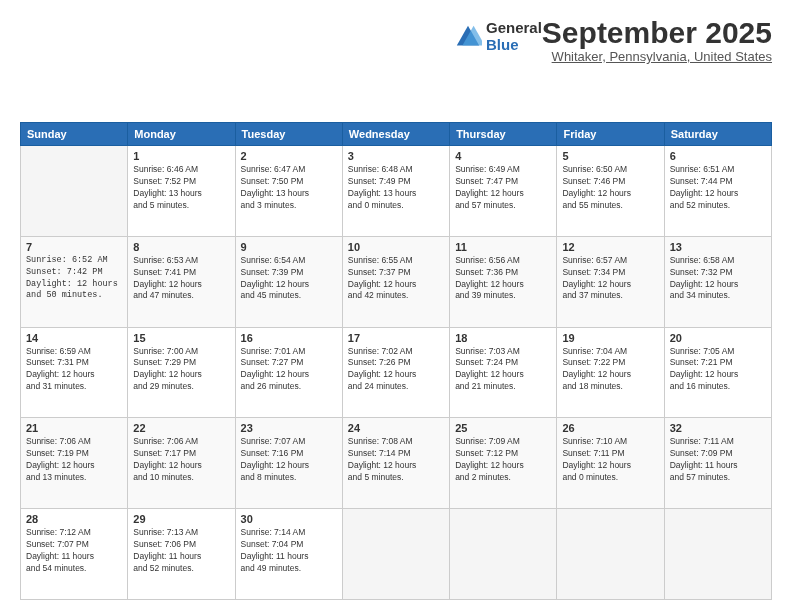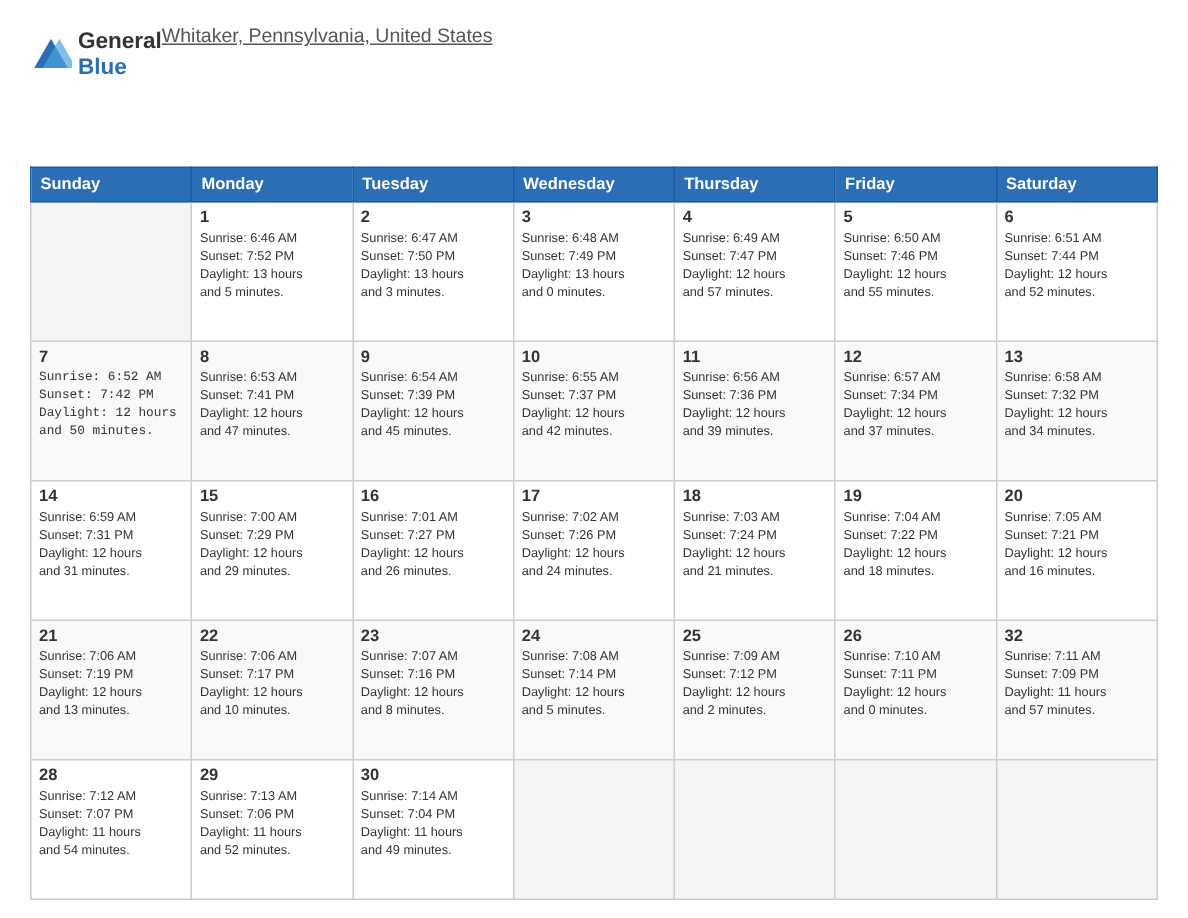--- a/index.html
+++ b/index.html
@@ -12,21 +12,21 @@
     }
     .page {
       width: 792px;
       height: 612px;
       padding: 16px 20px 12px 20px;
       display: flex;
       flex-direction: column;
     }
     .header {
       display: flex;
-      justify-content: flex-start;
+      justify-content: flex-end;
       align-items: flex-start;
       margin-bottom: 10px;
     }
     .logo {
       display: flex;
       align-items: center;
       margin-top: 4px;
     }
     .logo-text {
       display: flex;
@@ -108,20 +108,21 @@
       <svg class="logo-icon" viewBox="0 0 40 40">
         <polygon points="20,4 36,32 4,32" fill="#2a6eb5"></polygon>
         <polygon points="28,4 44,32 12,32" fill="#4fa3e0" opacity="0.7"></polygon>
       </svg>
       <div class="logo-text">
         <span class="general">General</span>
         <span class="blue">Blue</span>
       </div>
     </div>
     <div class="title-block">
+      <div class="month-title">September 2025</div>
       <div class="location">Whitaker, Pennsylvania, United States</div>
     </div>
   </div>
 
   <table class="calendar">
     <thead>
       <tr>
       <th>Sunday</th>
           <th>Monday</th>
           <th>Tuesday</th>

